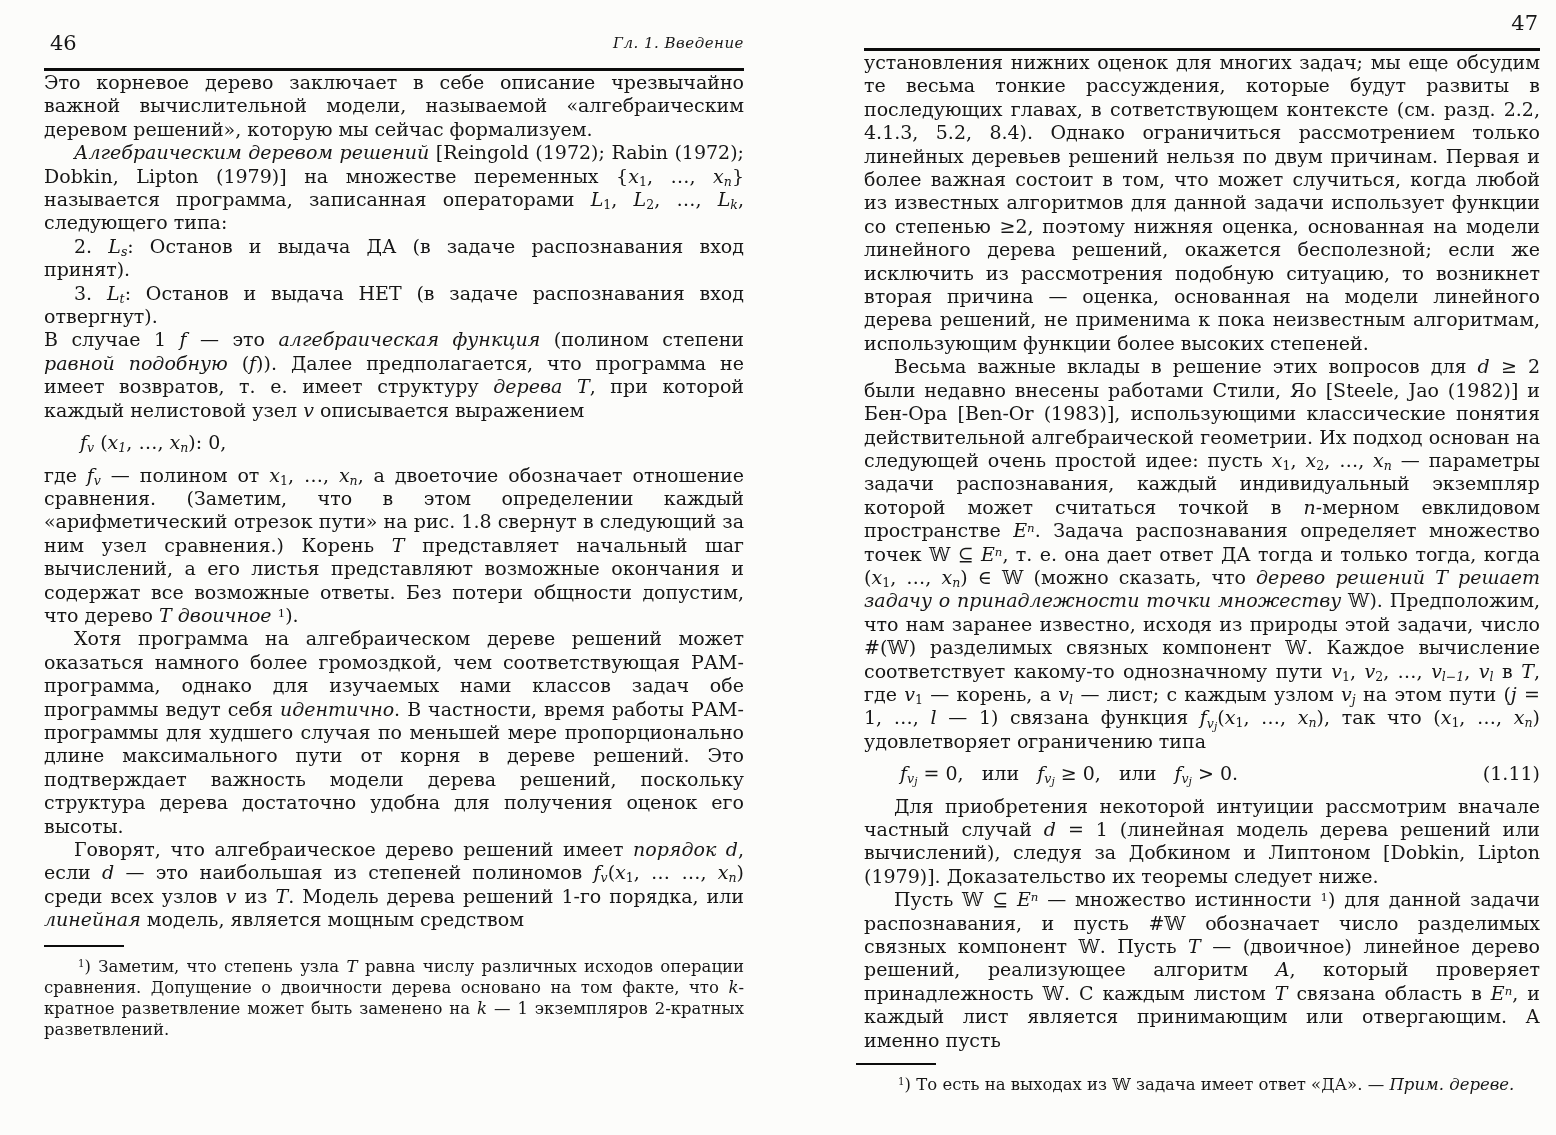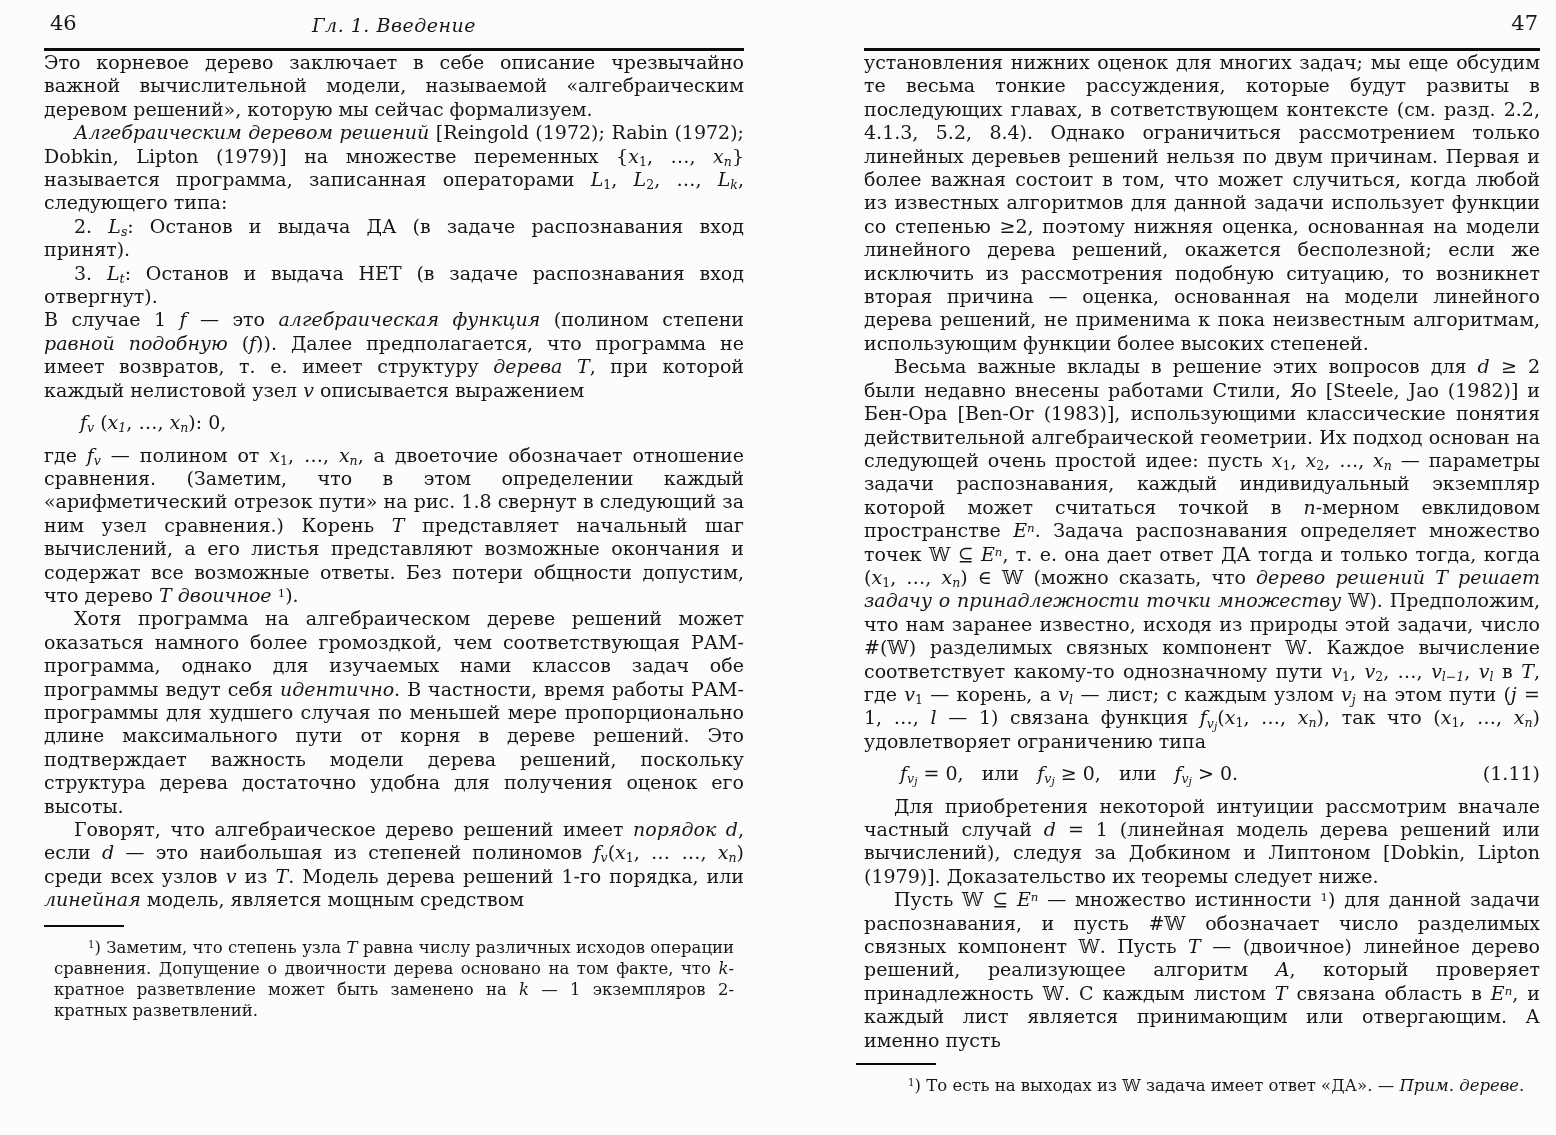--- a/index.html
+++ b/index.html
@@ -20,24 +20,25 @@
     top: 14px;
   }
   .page-left  { left: 44px;  width: 700px; }
   .page-right { left: 864px; width: 676px; }
 
   .running-head {
     position: relative;
     height: 30px;
   }
   .running-title {
-    text-align: center;
+    text-align: right;
     font-style: italic;
-    font-size: 19px;
+    font-size: 15px;
     letter-spacing: 0.5px;
+    margin-top: 20px;
   }
   .page-num {
     position: absolute;
     top: -3px;
     font-size: 21px;
     font-style: normal;
     margin-left: 6px;
   }
   .page-num.left-pos  { left: 0; }
   .page-num.right-pos { right: 2px; }
@@ -74,21 +75,21 @@
     border-top: 2.5px solid #0c0c0c;
     width: 80px;
     margin: 13px 0 9px 0;
   }
   .page-right .fn-rule { margin-left: -8px; margin-top: 11px; }
   .footnote {
     font-size: 16.5px;
     line-height: 21px;
     text-align: justify;
     text-indent: 34px;
-    margin: 10px;
+    margin: 0;
   }
 </style>
 </head>
 <body>
 
 <div class="page page-left">
   <div class="running-head">
     <div class="page-num left-pos">46</div>
     <div class="running-title">Гл. 1. Введение</div>
   </div>

